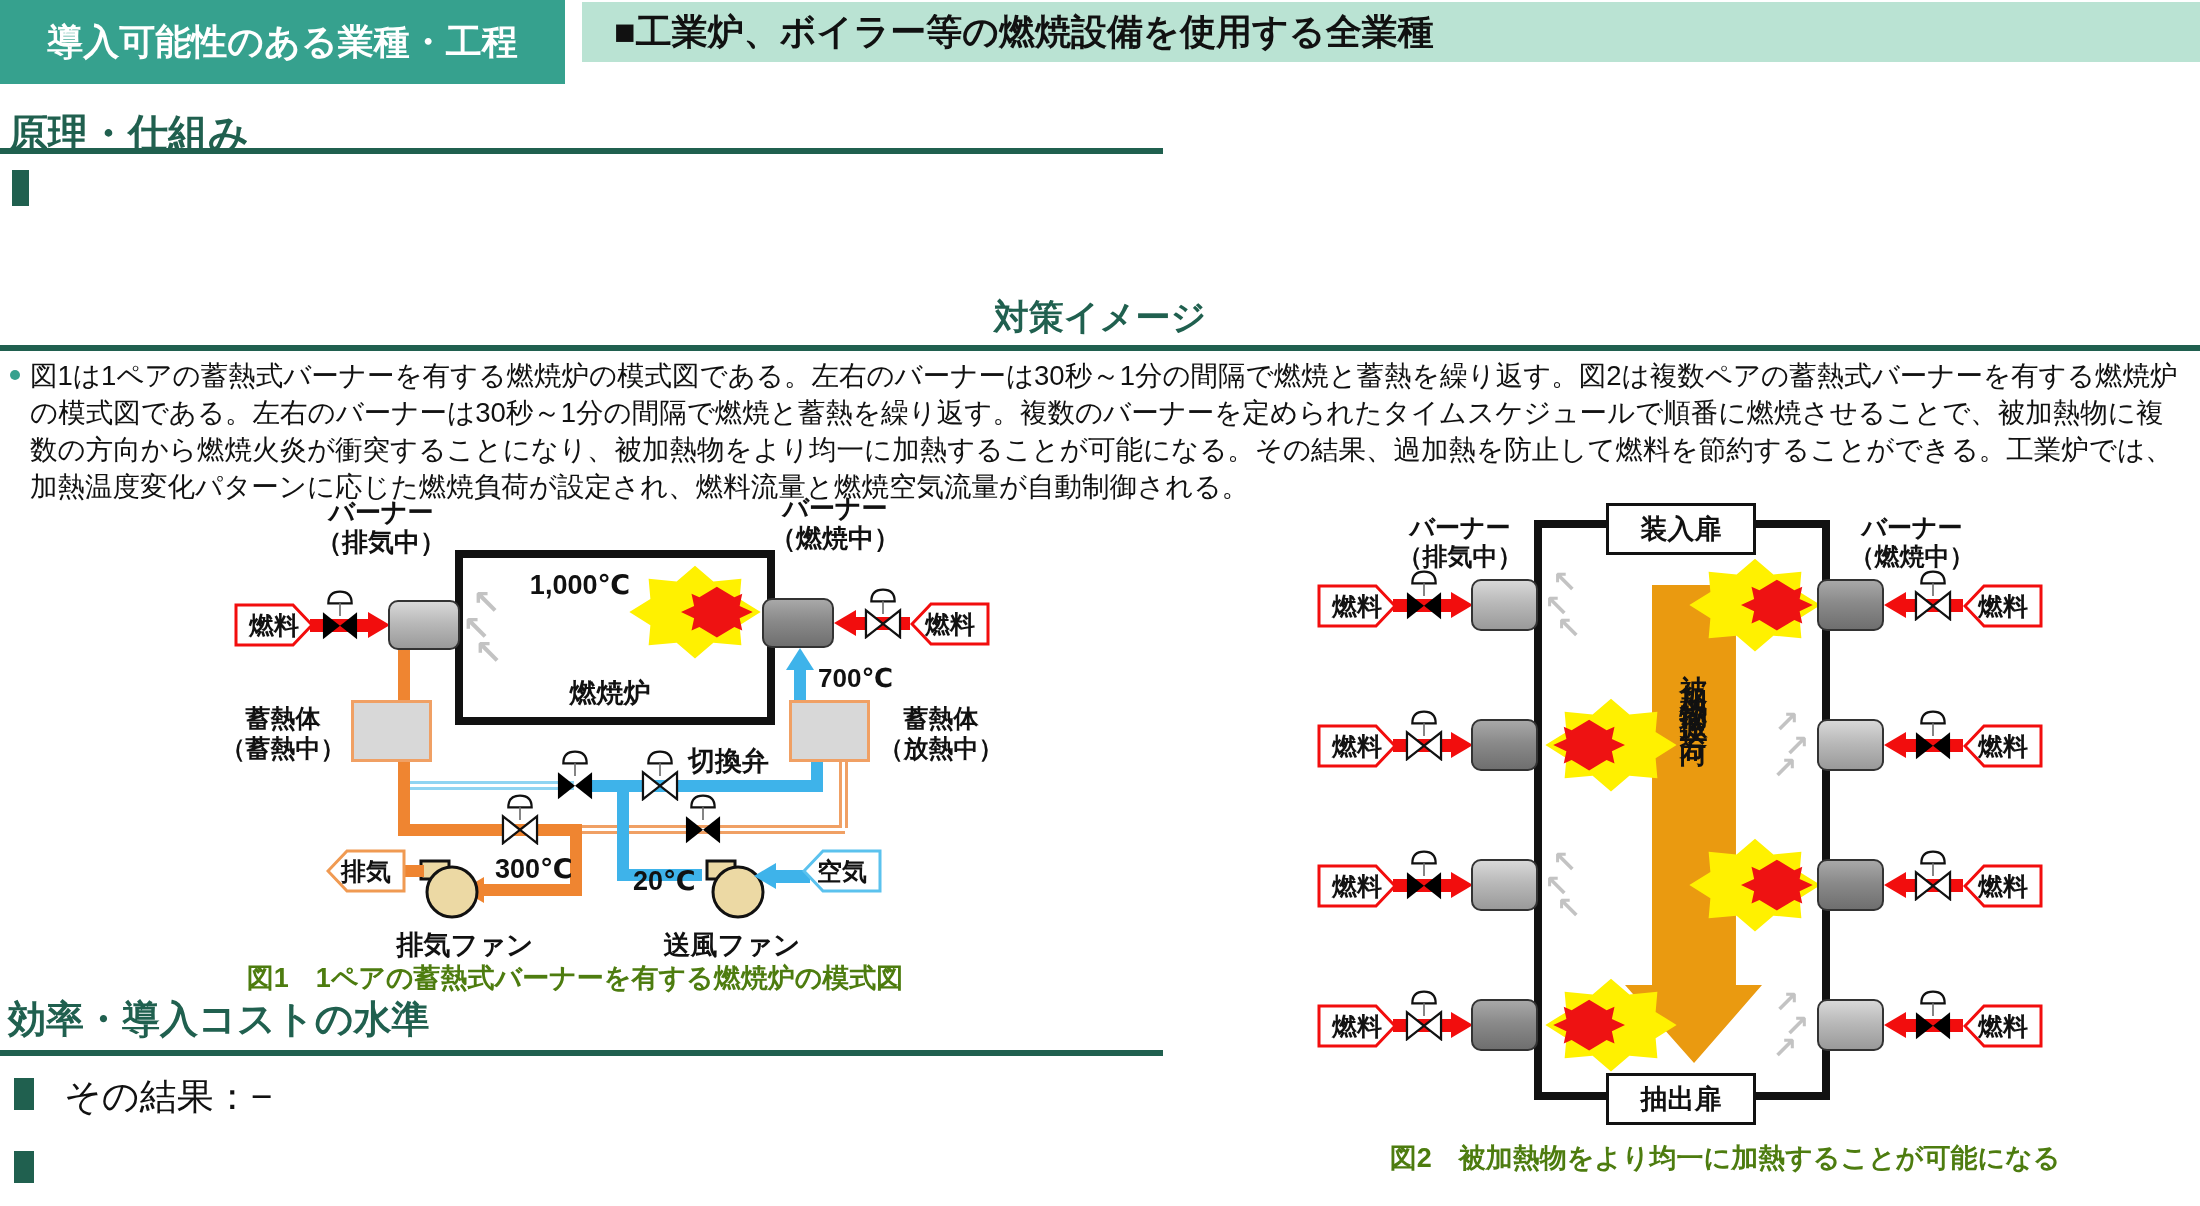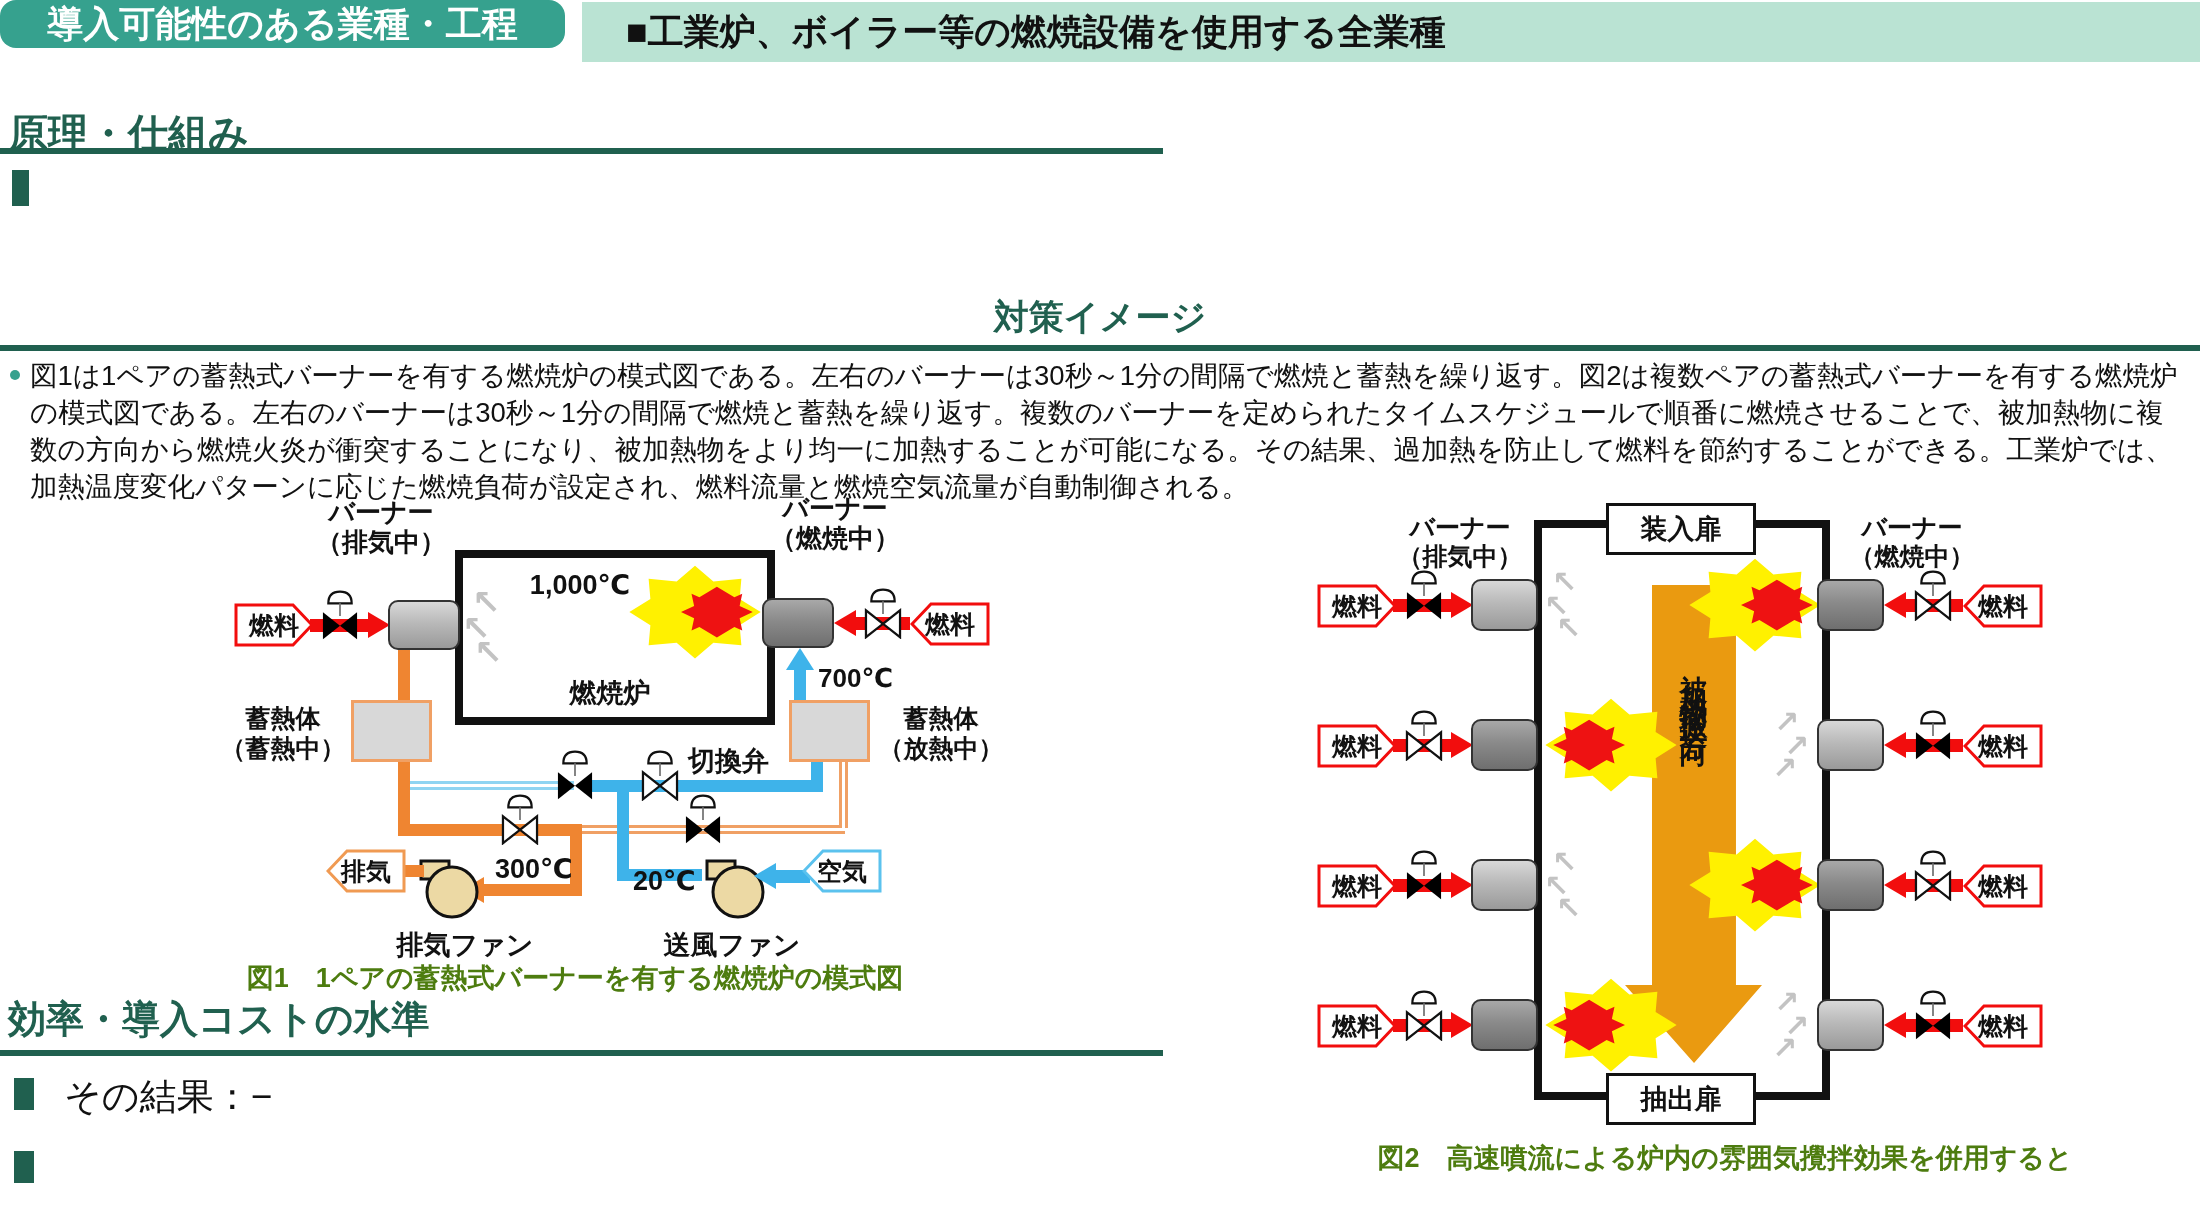--- a/index.html
+++ b/index.html
@@ -2,26 +2,26 @@
 <html><head>
 <meta charset="utf-8">
 <style>
   html,body{margin:0;padding:0;background:#fff;}
   .canvas{position:relative;width:2200px;height:1206px;background:#fff;overflow:hidden;
           font-family:"Liberation Sans","DejaVu Sans",sans-serif;color:#111;}
   .abs{position:absolute;}
   .lbl{position:absolute;font-weight:bold;color:#111;}
   .ctr{text-align:center;}
   
-  .tab{position:absolute;left:0;top:0;width:565px;height:48px;background:#36a18e;
-       display:flex;align-items:center;justify-content:center;border-radius:16px;}
+  .tab{position:absolute;left:0;top:0;width:565px;height:84px;background:#36a18e;
+       display:flex;align-items:center;justify-content:center;}
   .tab span{color:#fff;font-size:36px;font-weight:bold;}
   .banner{position:absolute;left:582px;top:2px;width:1618px;height:60px;background:#bae3d3;
           display:flex;align-items:center;}
-  .banner span{color:#111;font-size:36px;font-weight:bold;padding-left:44px;}
+  .banner span{color:#111;font-size:36px;font-weight:bold;padding-left:32px;}
   .h-teal{position:absolute;font-weight:bold;color:#20604f;}
   .rule{position:absolute;background:#20604f;height:6px;}
   .sq{position:absolute;background:#20604f;}
   
   .fig{position:absolute;}
   .furnace{position:absolute;border:8px solid #111;background:#fff;box-sizing:border-box;}
   .doorbox{position:absolute;background:#fff;border:3px solid #111;box-sizing:border-box;
            display:flex;align-items:center;justify-content:center;font-weight:bold;font-size:27px;}
   .cyl{position:absolute;border:2px solid #333;border-radius:10px;box-sizing:border-box;}
   .cyl.light{background:linear-gradient(180deg,#d8d8d8,#b9b9b9 45%,#9a9a9a);}
@@ -365,21 +365,21 @@
     <svg class="valve" style="left:613px;top:504px;">
         <use href="#valve-closed-sym"></use>
       </svg>
     <div class="tag" style="left:663px;top:519px;color:#f20d0d;">
       <svg width="80" height="44">
           <use href="#tag-left-sym"></use>
         </svg>
       <span>燃料</span>
     </div>
 
-    <div class="cap" style="left:0;top:655px;width:850px;">図2　高速噴流による炉内の雰囲気攪拌効果を併用すると</div>
+    <div class="cap" style="left:0;top:655px;width:850px;">図2　被加熱物をより均一に加熱することが可能になる</div>
   </div>
 
   <div class="h-teal" style="left:8px;top:994px;font-size:38px;">効率・導入コストの水準</div>
   <div class="rule" style="left:0;top:1050px;width:1163px;"></div>
   <div class="sq" style="left:14px;top:1078px;width:20px;height:32px;"></div>
   <div class="abs" style="left:64px;top:1072px;font-size:37px;color:#111;">その結果：−</div>
   <div class="sq" style="left:14px;top:1151px;width:20px;height:32px;"></div>
 
 </div>
 

